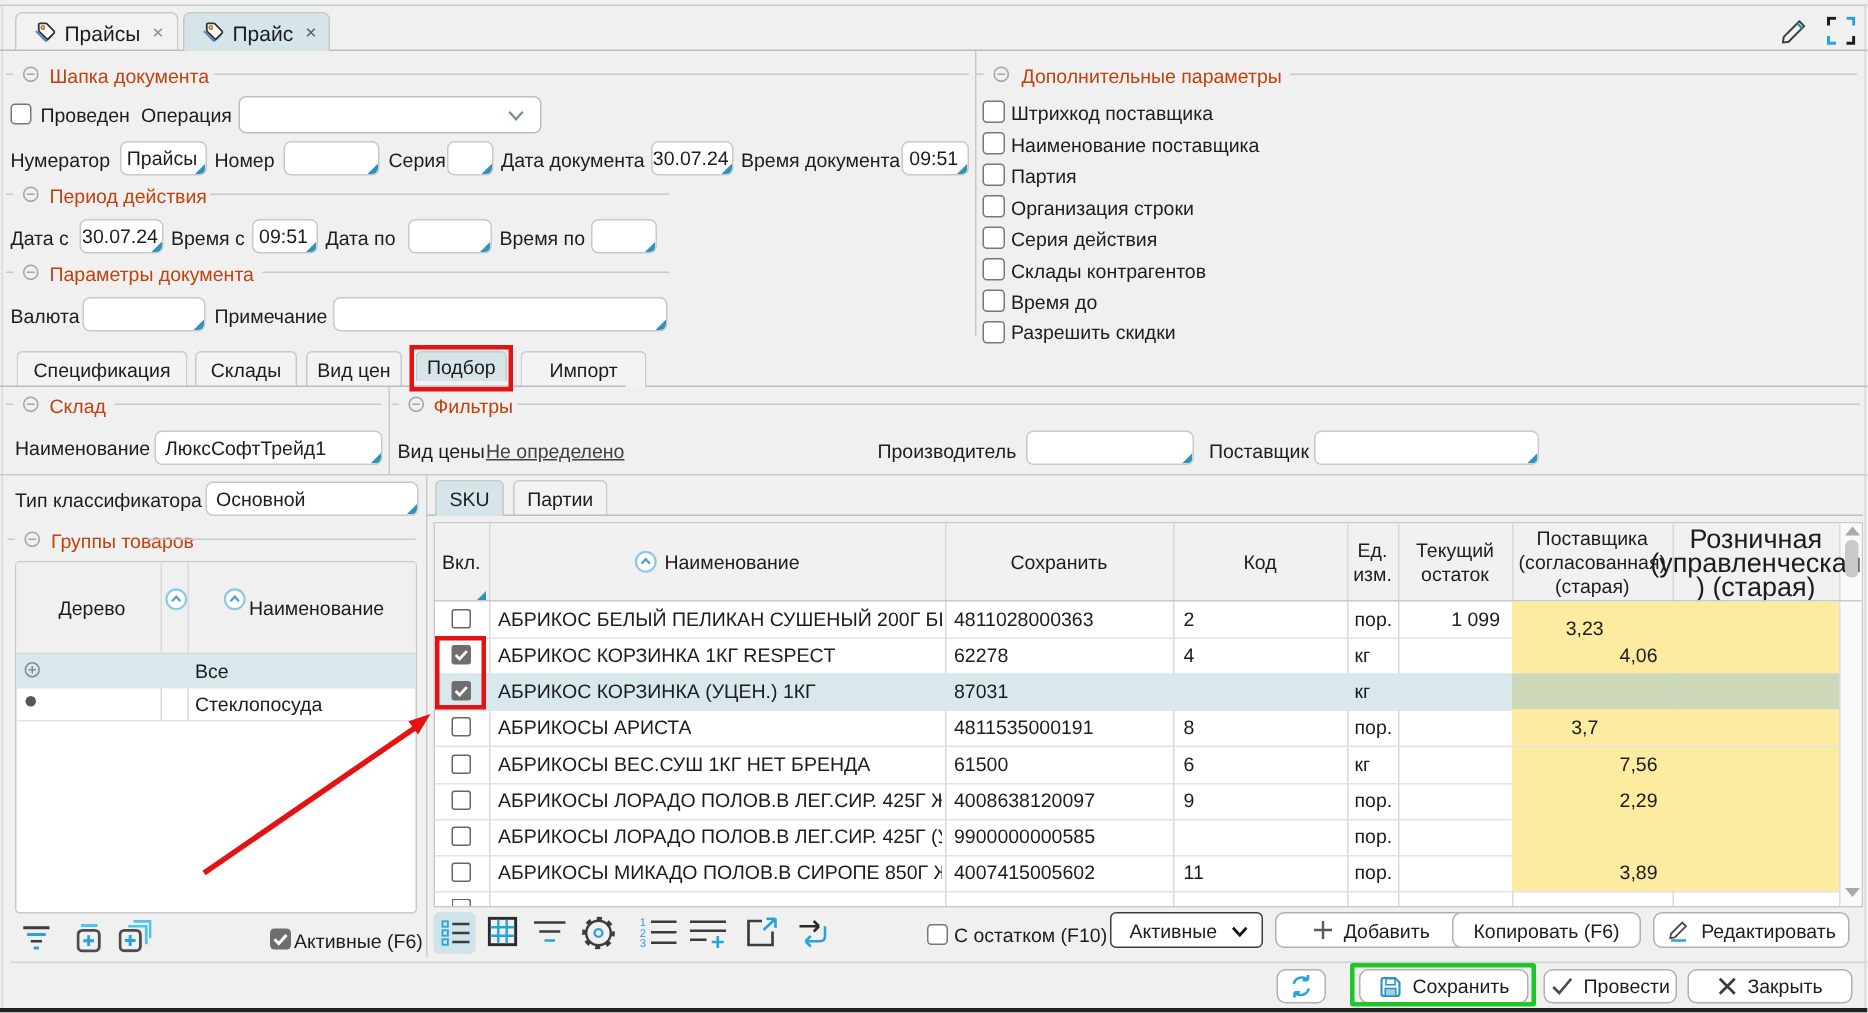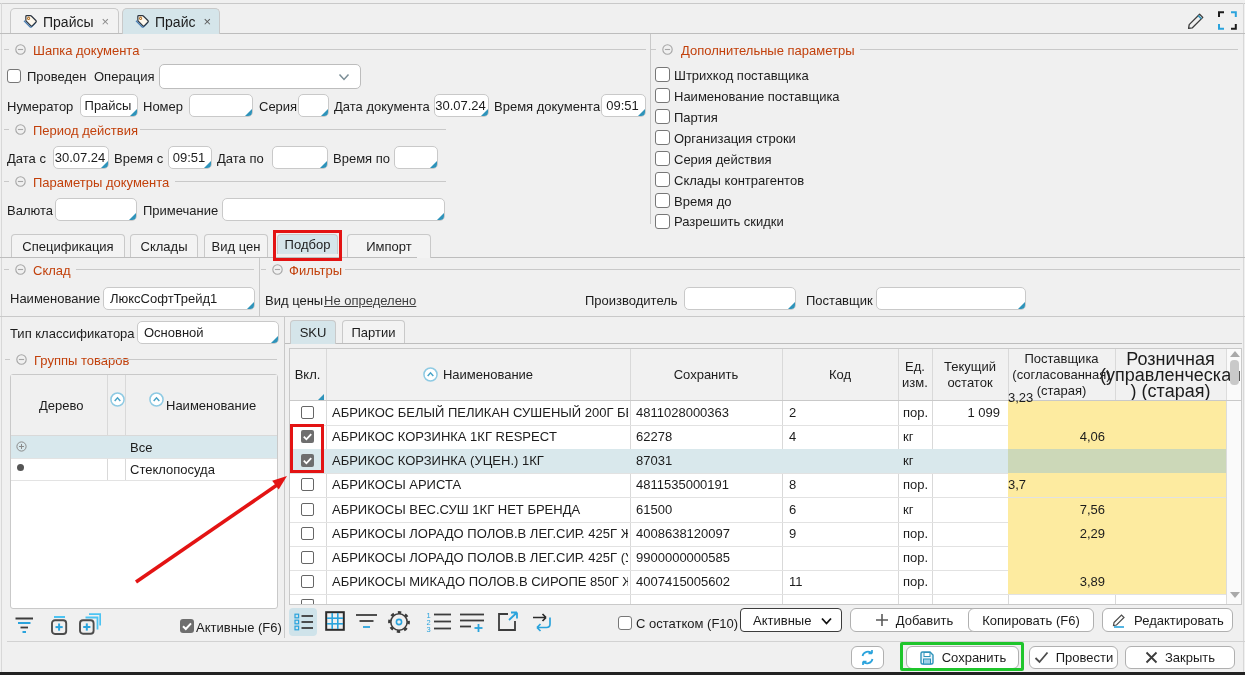--- a/index.html
+++ b/index.html
@@ -302,21 +302,21 @@
 <div class="vl" style="left:1115px;top:349px;height:255px;background:#d9d9d9"></div>
 <div class="hl" style="left:290px;top:400px;width:951px;background:#c9c9c9"></div>
 <div class="abs" style="left:1008px;top:400.5px;width:107px;height:24px;background:#fdeba0"></div>
 <div class="abs" style="left:1115px;top:400.5px;width:111px;height:24px;background:#fdeba0"></div>
 <div class="cb" style="left:301px;top:405.5px;width:13px;height:13px;border-radius:2px;border-color:#666"></div>
 <div class="tc" style="left:332px;top:400.5px;width:296px;height:24px">АБРИКОС БЕЛЫЙ ПЕЛИКАН СУШЕНЫЙ 200Г БЕЛЬ</div>
 <div class="tc" style="left:636px;top:400.5px;width:144px;height:24px">4811028000363</div>
 <div class="tc" style="left:789px;top:400.5px;width:60px;height:24px">2</div>
 <div class="tc" style="left:903px;top:400.5px;width:27px;height:24px">пор.</div>
 <div class="tc" style="left:932px;top:400.5px;width:68px;height:24px;text-align:right">1 099</div>
-<div class="tc" style="left:1008px;top:386px;width:97px;height:24px;text-align:left">3,23</div>
+<div class="tc" style="left:1008px;top:407px;width:97px;height:24px;text-align:center">3,23</div>
 <div class="hl" style="left:290px;top:424.5px;width:936px;background:#e2e2e2"></div>
 <div class="abs" style="left:1008px;top:424.8px;width:107px;height:24px;background:#fdeba0"></div>
 <div class="abs" style="left:1115px;top:424.8px;width:111px;height:24px;background:#fdeba0"></div>
 <div class="abs" style="left:301px;top:429.8px;width:13px;height:13px;background:#6e6e6e;border-radius:2px"><svg width="13" height="13" viewBox="0 0 14 14">
       <path d="M3 7.2 L5.8 10 L11 4.4" fill="none" stroke="#fff" stroke-width="2"></path>
     </svg></div>
 <div class="tc" style="left:332px;top:424.8px;width:296px;height:24px">АБРИКОС КОРЗИНКА 1КГ RESPECT</div>
 <div class="tc" style="left:636px;top:424.8px;width:144px;height:24px">62278</div>
 <div class="tc" style="left:789px;top:424.8px;width:60px;height:24px">4</div>
 <div class="tc" style="left:903px;top:424.8px;width:27px;height:24px">кг</div>
@@ -332,21 +332,21 @@
 <div class="tc" style="left:636px;top:449.0px;width:144px;height:24px">87031</div>
 <div class="tc" style="left:903px;top:449.0px;width:27px;height:24px">кг</div>
 <div class="hl" style="left:290px;top:473.0px;width:936px;background:#e2e2e2"></div>
 <div class="abs" style="left:1008px;top:473.2px;width:107px;height:24px;background:#fdeba0"></div>
 <div class="abs" style="left:1115px;top:473.2px;width:111px;height:24px;background:#fdeba0"></div>
 <div class="cb" style="left:301px;top:478.2px;width:13px;height:13px;border-radius:2px;border-color:#666"></div>
 <div class="tc" style="left:332px;top:473.2px;width:296px;height:24px">АБРИКОСЫ АРИСТА</div>
 <div class="tc" style="left:636px;top:473.2px;width:144px;height:24px">4811535000191</div>
 <div class="tc" style="left:789px;top:473.2px;width:60px;height:24px">8</div>
 <div class="tc" style="left:903px;top:473.2px;width:27px;height:24px">пор.</div>
-<div class="tc" style="left:1008px;top:473.2px;width:97px;height:24px;text-align:left">3,7</div>
+<div class="tc" style="left:1008px;top:473.2px;width:97px;height:24px;text-align:center">3,7</div>
 <div class="hl" style="left:290px;top:497.2px;width:936px;background:#e2e2e2"></div>
 <div class="abs" style="left:1008px;top:497.5px;width:107px;height:24px;background:#fdeba0"></div>
 <div class="abs" style="left:1115px;top:497.5px;width:111px;height:24px;background:#fdeba0"></div>
 <div class="cb" style="left:301px;top:502.5px;width:13px;height:13px;border-radius:2px;border-color:#666"></div>
 <div class="tc" style="left:332px;top:497.5px;width:296px;height:24px">АБРИКОСЫ ВЕС.СУШ 1КГ НЕТ БРЕНДА</div>
 <div class="tc" style="left:636px;top:497.5px;width:144px;height:24px">61500</div>
 <div class="tc" style="left:789px;top:497.5px;width:60px;height:24px">6</div>
 <div class="tc" style="left:903px;top:497.5px;width:27px;height:24px">кг</div>
 <div class="tc" style="left:1008px;top:497.5px;width:97px;height:24px;text-align:right">7,56</div>
 <div class="hl" style="left:290px;top:521.5px;width:936px;background:#e2e2e2"></div>

